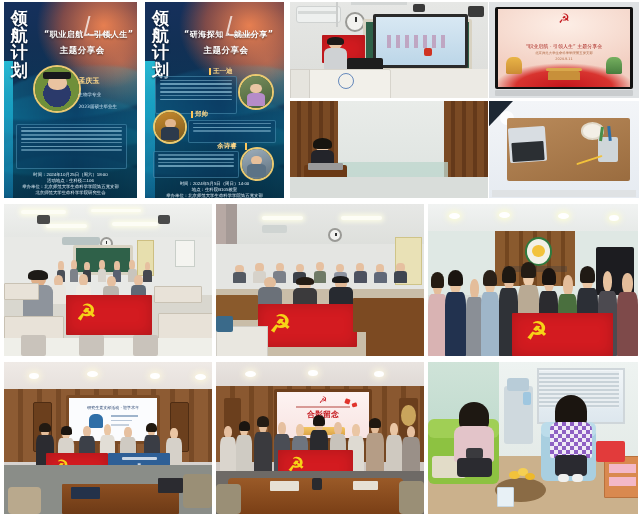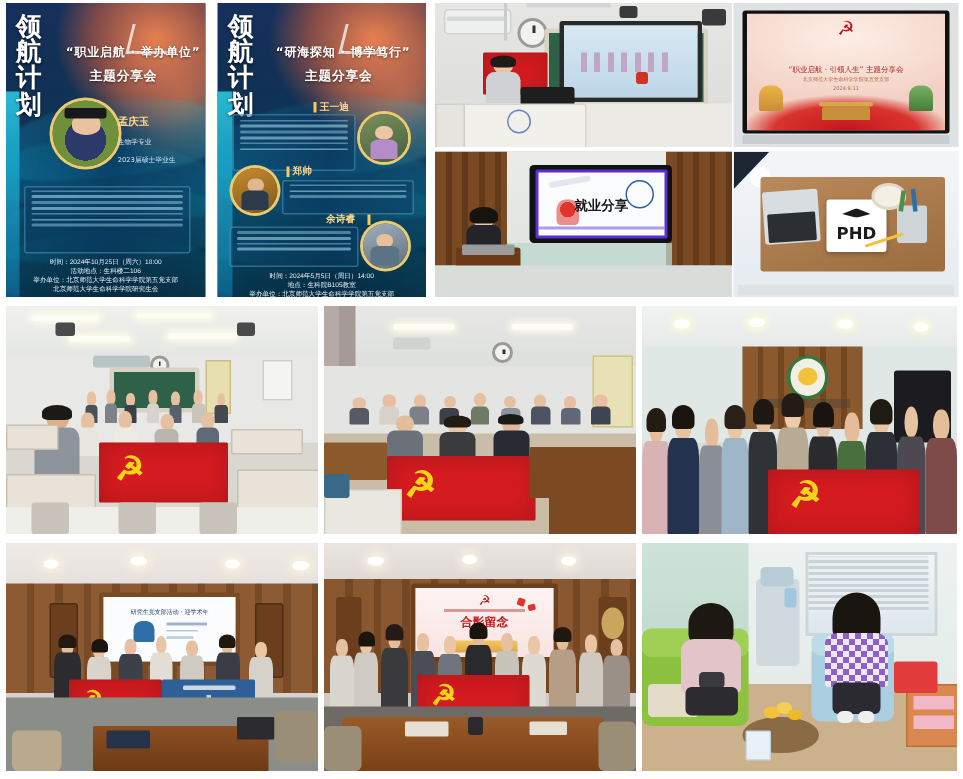--- a/index.html
+++ b/index.html
@@ -92,21 +92,21 @@
   <div class="cell poster" style="left:4px;top:2px;width:133px;height:196px;">
     <div class="edge-l"></div>
     <div class="wave w1"></div>
     <div class="wave w2"></div>
     <div class="wave w3"></div>
     <div class="wave w4"></div>
     <div class="boat" style="left:62%;top:7%;width:26px;height:18px;transform:skewX(-14deg);opacity:.85;"></div>
     <div class="ptitle cn" style="font-size:17px;">
       <span>领航计划</span>
     </div>
-    <div class="pslogan cn" style="left:30%;top:14%;font-size:8px;">“职业启航 · 举办单位”</div>
+    <div class="pslogan cn" style="left:30%;top:14%;font-size:8px;">“职业启航 · 引领人生”</div>
     <div class="pslogan cn" style="left:42%;top:22%;font-size:8.5px;">主题分享会</div>
 
     <div class="pavatar" style="left:22%;top:32%;width:44px;height:44px;">
       <div class="abs" style="left:0;top:0;right:0;bottom:0;background:radial-gradient(circle at 50% 60%,#2b3a6b 0 40%,#6f8f3a 40% 100%);"></div>
       <div class="abs" style="left:28%;top:22%;width:44%;height:30%;border-radius:46%;background:#e9c3a0;"></div>
       <div class="abs" style="left:18%;top:12%;width:64%;height:16%;background:#18181c;border-radius:2px;"></div>
     </div>
     <div class="pname cn" style="left:56%;top:38%;font-size:7px;">孟庆玉</div>
     <div class="pmeta cn" style="left:56%;top:46%;font-size:4.5px;">生物学专业</div>
     <div class="pmeta cn" style="left:56%;top:52%;font-size:4.5px;">2023届硕士毕业生</div>
@@ -132,21 +132,21 @@
   <div class="cell poster" style="left:145px;top:2px;width:139px;height:196px;">
     <div class="edge-l"></div>
     <div class="wave w1"></div>
     <div class="wave w2"></div>
     <div class="wave w3"></div>
     <div class="wave w4"></div>
     <div class="boat" style="left:60%;top:7%;width:27px;height:18px;transform:skewX(-14deg);opacity:.85;"></div>
     <div class="ptitle cn" style="font-size:17px;">
       <span>领航计划</span>
     </div>
-    <div class="pslogan cn" style="left:28%;top:14%;font-size:8px;">“研海探知 · 博学笃行”</div>
+    <div class="pslogan cn" style="left:28%;top:14%;font-size:8px;">“研海探知 · 就业分享”</div>
     <div class="pslogan cn" style="left:42%;top:22%;font-size:8.5px;">主题分享会</div>
 
     <div class="plabel" style="left:46%;top:33.5%;height:7px;"></div>
     <div class="pnamebar cn" style="left:49%;top:33%;font-size:6.5px;">王一迪</div>
     <div class="ptextbox" style="left:7%;top:38%;width:58%;height:18%;">
       <i></i>
         <i></i>
         <i></i>
         <i></i>
         <i></i>
@@ -221,29 +221,20 @@
       <div class="abs" style="left:24%;top:74%;width:14px;height:14px;border-radius:50%;border:1.5px solid #2a5ca8;opacity:.7;"></div>
       <div class="abs" style="left:0;top:70%;width:9%;height:30%;background:#e6e4de;border:1px solid #d2cfc8;"></div>
     </div>
   </div>
 
   <div class="cell" style="left:290px;top:101px;width:198px;height:97px;background:#c9cfd2;">
     <div class="scene">
       <div class="abs" style="left:0;top:0;right:0;height:78%;background:linear-gradient(180deg,#e9ece9,#dfe4e1);"></div>
       <div class="abs" style="left:0;top:0;width:24%;height:78%;background:repeating-linear-gradient(90deg,#7a4a24 0 7px,#64391a 7px 11px);"></div>
       <div class="abs" style="left:78%;top:0;width:22%;height:78%;background:repeating-linear-gradient(90deg,#7a4a24 0 7px,#64391a 7px 11px);"></div>
-      <div class="monitorframe" style="left:32%;top:9%;width:48%;height:54%;">
-        <div class="abs" style="left:4%;top:6%;right:4%;bottom:6%;background:#fbfcfe;border:2px solid #5b2fd6;border-radius:1px;">
-          <div class="abs" style="left:8%;top:10%;width:34%;height:10%;background:#e3e6ef;transform:rotate(-10deg);border-radius:2px;"></div>
-          <div class="abs" style="left:14%;top:42%;width:18%;height:42%;background:radial-gradient(circle at 50% 40%,#e0342c 0 40%,rgba(224,52,44,.55) 41% 100%);border-radius:40% 40% 20% 20%;"></div>
-          <div class="ppttext cn" style="top:38%;font-size:9px;font-weight:700;color:#1a1a1a;">就业分享</div>
-          <div class="abs" style="right:8%;top:12%;width:17px;height:17px;border-radius:50%;border:1.5px solid #2a5ca8;"></div>
-          <div class="abs" style="left:0;right:0;bottom:10%;height:2px;background:#7b5bd6;opacity:.6;"></div>
-        </div>
-      </div>
       <div class="abs" style="left:24%;top:63%;width:56%;height:16%;background:#bcd6cc;opacity:.75;"></div>
       <div class="person" style="left:10%;top:40%;width:13%;height:34%;">
         <div class="abs" style="left:26%;top:4%;width:48%;height:32%;border-radius:46%;background:#ecc9a8;"></div>
         <div class="abs" style="left:14%;top:-6%;width:72%;height:34%;background:#17140f;border-radius:50% 50% 26% 26%;"></div>
         <div class="abs" style="left:6%;top:32%;width:88%;height:70%;background:#23242a;border-radius:24% 24% 4% 4%;"></div>
       </div>
       <div class="abs" style="left:7%;top:66%;width:22%;height:34%;background:#6b3a16;border-radius:2px 2px 0 0;"></div>
       <div class="abs" style="left:9%;top:64%;width:18%;height:7%;background:#9a9a9a;border-radius:1px;"></div>
       <div class="abs" style="left:0;top:78%;right:0;bottom:0;background:#d9ddda;"></div>
     </div>
@@ -271,24 +262,20 @@
   </div>
 
   <div class="cell" style="left:489px;top:101px;width:150px;height:97px;background:#eceeef;">
     <div class="scene">
       <div class="pptblue"></div>
       <div class="abs" style="left:0;top:0;width:16%;height:26%;background:#1d2733;clip-path:polygon(0 0,100% 0,0 100%);"></div>
       <div class="abs" style="left:7%;top:10%;width:14px;height:14px;border-radius:50%;background:#fff;opacity:.8;"></div>
       <div class="abs" style="left:12%;top:18%;right:6%;bottom:18%;background:linear-gradient(160deg,#b98a5a,#9a6c3f);border-radius:2px;overflow:hidden;">
         <div class="abs" style="left:2%;top:14%;width:30%;height:56%;background:#d8dde2;border-radius:2px;transform:rotate(-4deg);"></div>
         <div class="abs" style="left:4%;top:38%;width:26%;height:30%;background:#2b2f33;border-radius:1px;transform:rotate(-4deg);"></div>
-        <div class="sheet" style="left:36%;top:24%;width:32%;height:56%;">
-          <div class="abs" style="left:26%;top:16%;width:48%;height:18%;background:#1a1a1a;clip-path:polygon(0 60%,50% 0,100% 60%,50% 100%);"></div>
-          <div class="abs" style="left:0;right:0;top:44%;text-align:center;font-size:11px;font-weight:700;color:#1a1a1a;font-family:'DejaVu Sans',sans-serif;">PHD</div>
-        </div>
         <div class="abs" style="left:60%;top:6%;width:16%;height:22%;border-radius:50%;background:#f3efe6;border:2px solid #e0d8c8;"></div>
         <div class="abs" style="left:74%;top:30%;width:16%;height:40%;background:#cfd6d9;border-radius:2px;"></div>
         <div class="abs" style="left:76%;top:14%;width:3px;height:22%;background:#4a8f4a;transform:rotate(8deg);"></div>
         <div class="abs" style="left:82%;top:12%;width:3px;height:24%;background:#2f6fa8;transform:rotate(-6deg);"></div>
         <div class="abs" style="left:56%;top:66%;width:22%;height:4%;background:#f2c23b;transform:rotate(-18deg);border-radius:1px;"></div>
       </div>
       <div class="abs" style="left:2%;bottom:1%;right:2%;height:7%;background:#dfe2e4;"></div>
     </div>
   </div>
 

